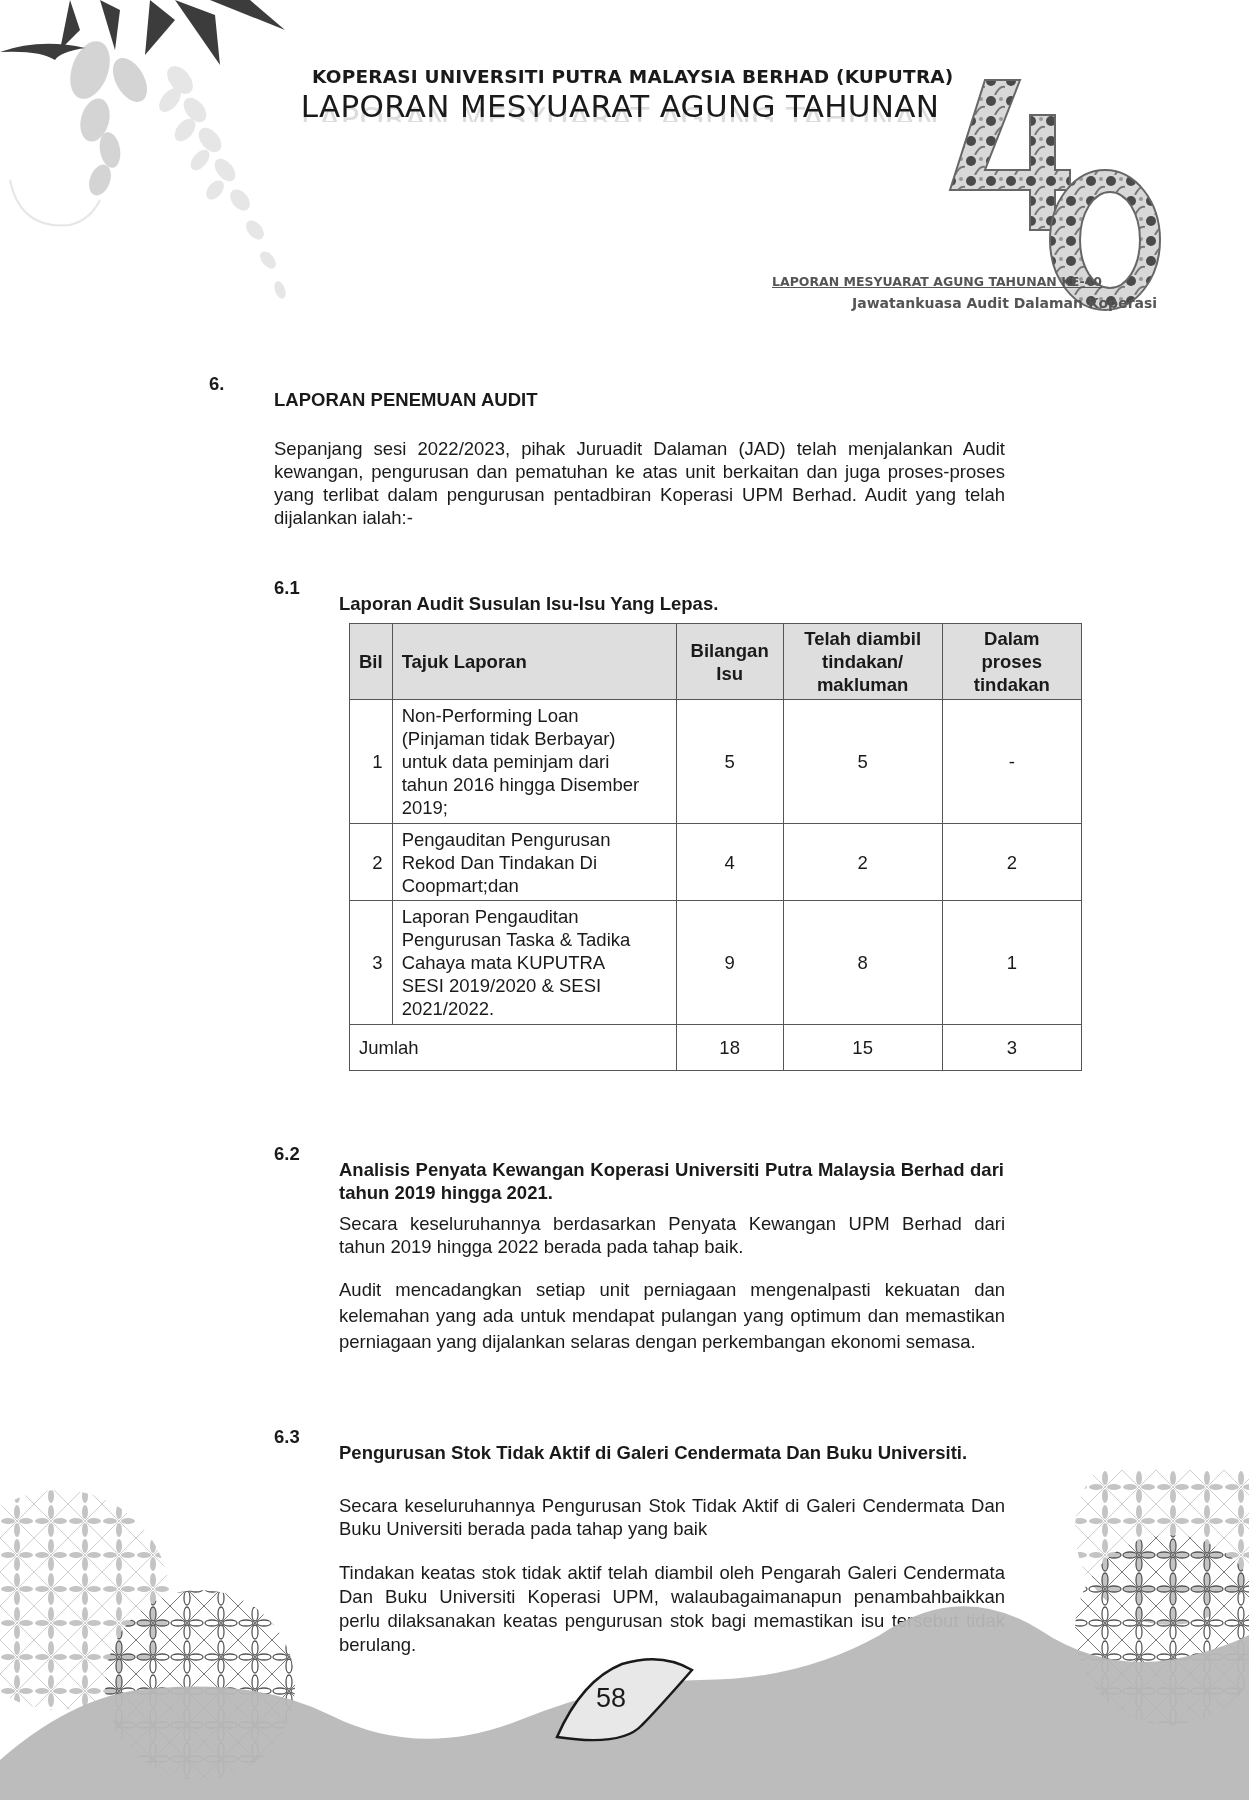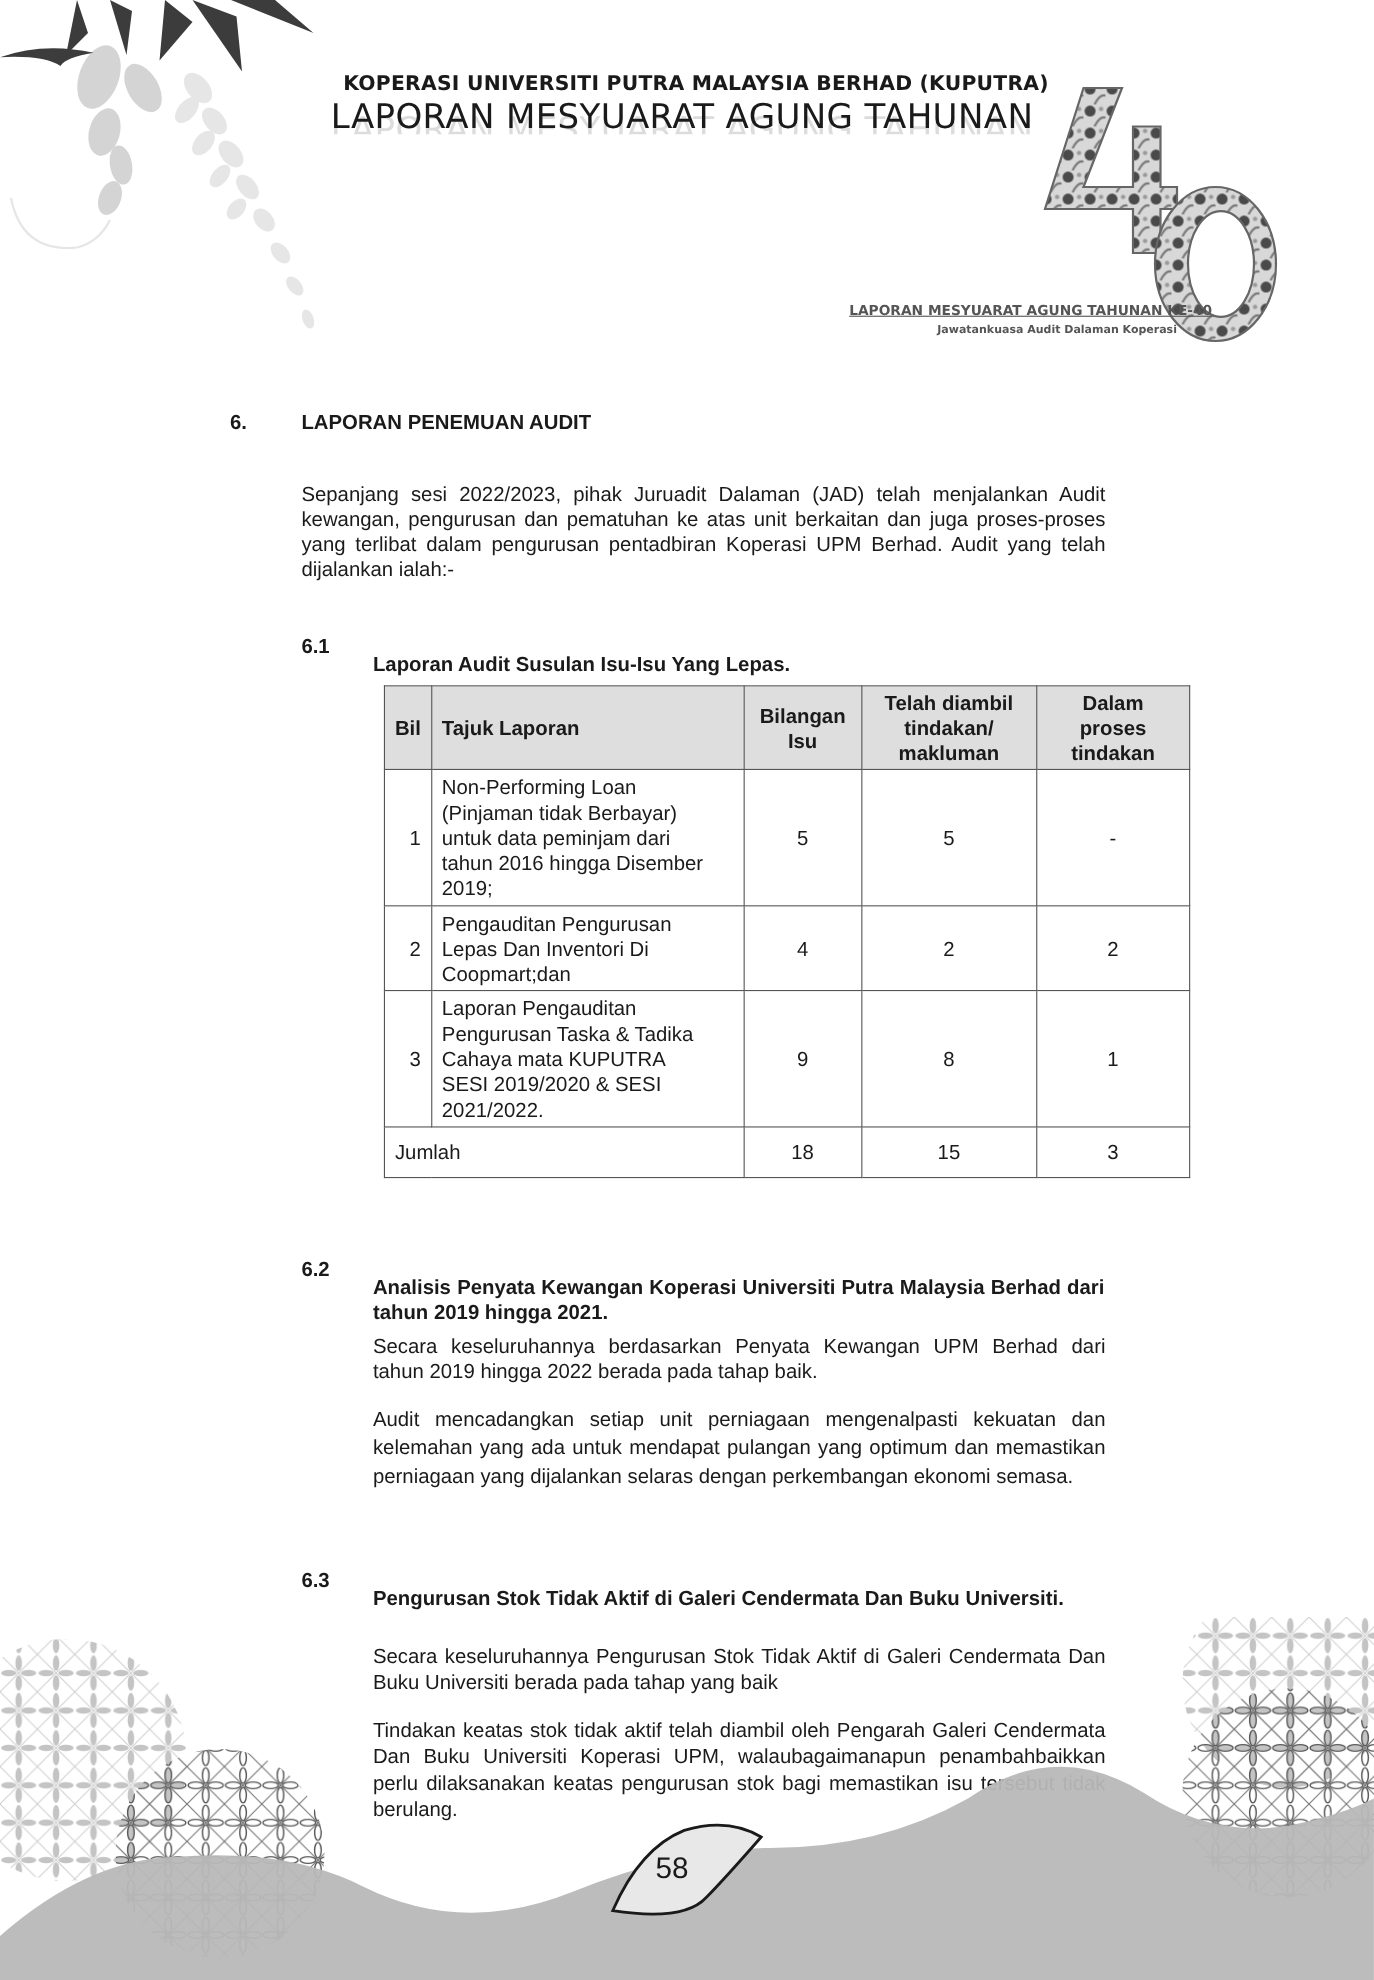--- a/index.html
+++ b/index.html
@@ -25,28 +25,28 @@
     white-space: nowrap; letter-spacing: 0.3px; z-index: 0; height: 22px; overflow: hidden;
   }
   .header-title { z-index: 1; }
   .sub1 {
     position: absolute; left: 772px; top: 274px;
     font-family: "DejaVu Sans", sans-serif; font-weight: bold; font-size: 12.5px;
     color: #555; text-decoration: underline; white-space: nowrap;
   }
   .sub2 {
     position: absolute; left: 852px; top: 295px;
-    font-family: "DejaVu Sans", sans-serif; font-weight: bold; font-size: 10px;
+    font-family: "DejaVu Sans", sans-serif; font-weight: bold; font-size: 14px;
     color: #555; white-space: nowrap;
   }
   .h6 {
     position: absolute; left: 209px; top: 373px; font-size: 18.5px; font-weight: bold;
   }
   .h6 .num { position: absolute; left: 0; }
-  .h6 .txt { position: absolute; left: 65px; white-space: nowrap; }
+  .h6 .txt { position: absolute; left: 65px; white-space: nowrap; margin-top: 16px; }
   .para {
     position: absolute; font-size: 18.5px; line-height: 23px; text-align: justify;
   }
   .para.last-left { text-align-last: left; }
   .subhead {
     position: absolute; font-size: 18.5px; font-weight: bold; line-height: 23px;
   }
   .subhead .num { position: absolute; left: 0; top: 0; }
   .subhead .txt { position: absolute; left: 65px; top: 0; text-align: justify; width: 665px; margin-top: 16px; }
   table.audit {
@@ -165,21 +165,21 @@
           <div>2019;</div>
       </td>
       <td class="c-num">5</td>
       <td class="c-num">5</td>
       <td class="c-num">-</td>
     </tr>
     <tr style="height:77px">
       <td class="c-bil">2</td>
       <td class="c-tajuk">
         <div>Pengauditan Pengurusan</div>
-          <div>Lepas Dan Inventori Di</div>
+          <div>Rekod Dan Tindakan Di</div>
           <div>Coopmart;dan</div>
       </td>
       <td class="c-num">4</td>
       <td class="c-num">2</td>
       <td class="c-num">2</td>
     </tr>
     <tr style="height:124px">
       <td class="c-bil">3</td>
       <td class="c-tajuk">
         <div>Laporan Pengauditan</div>

